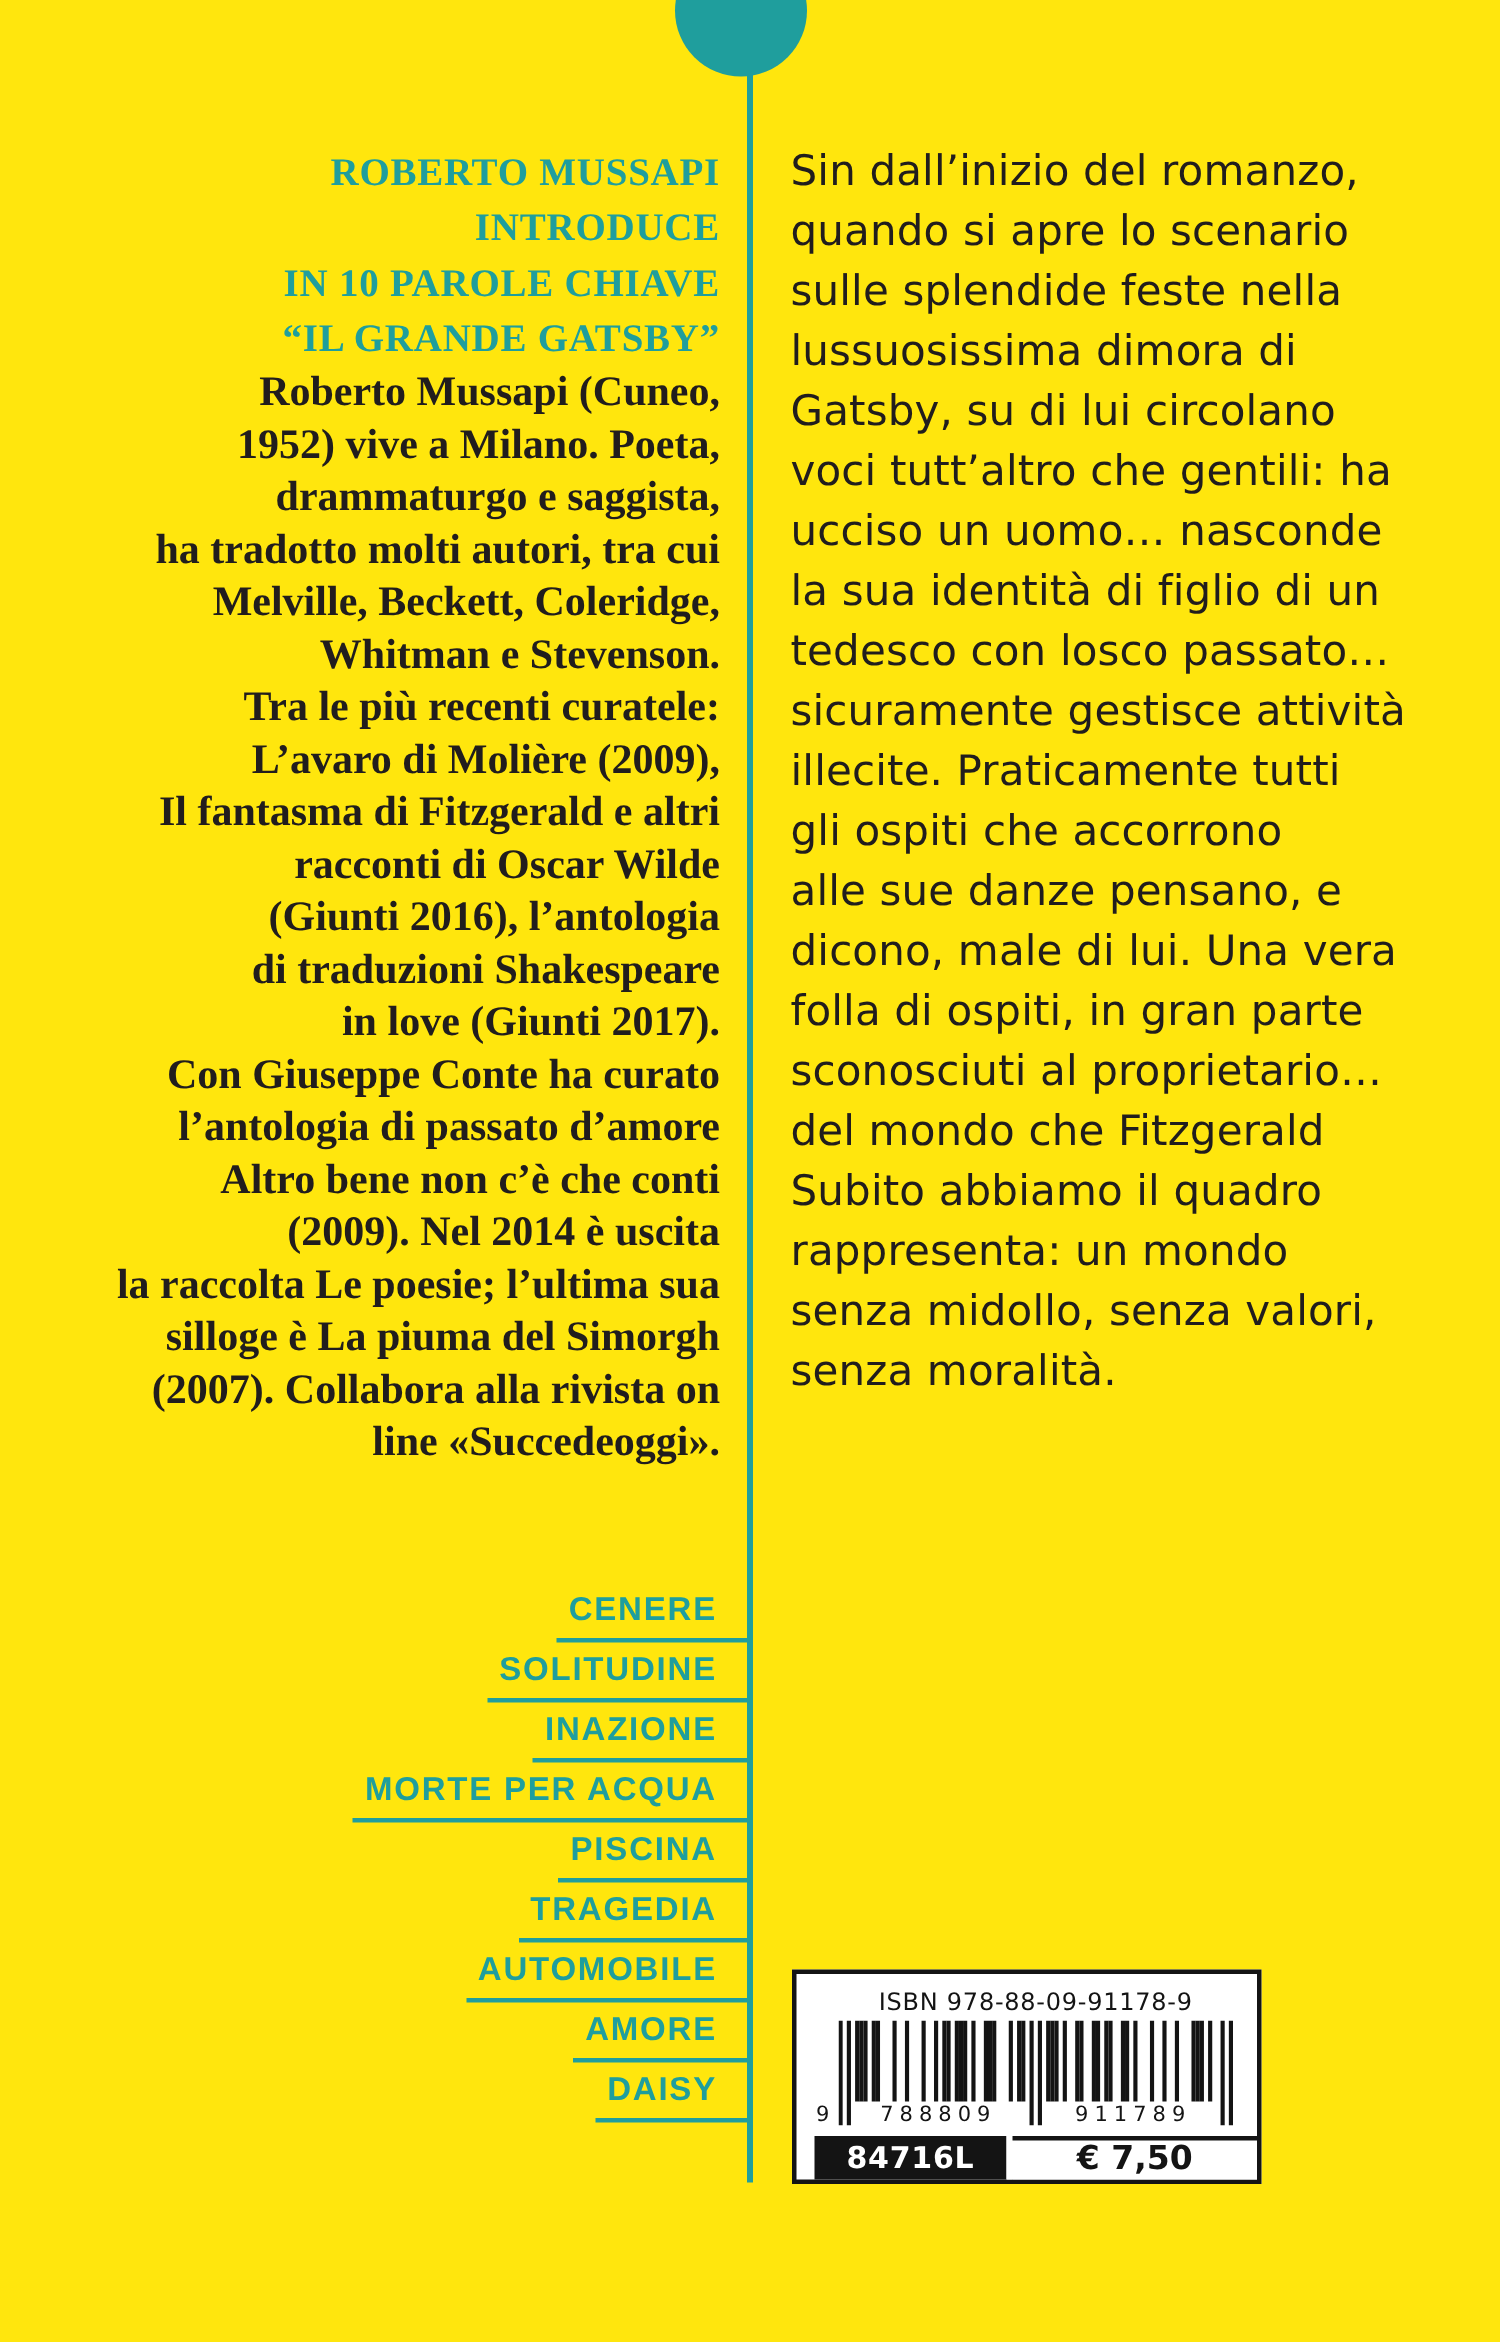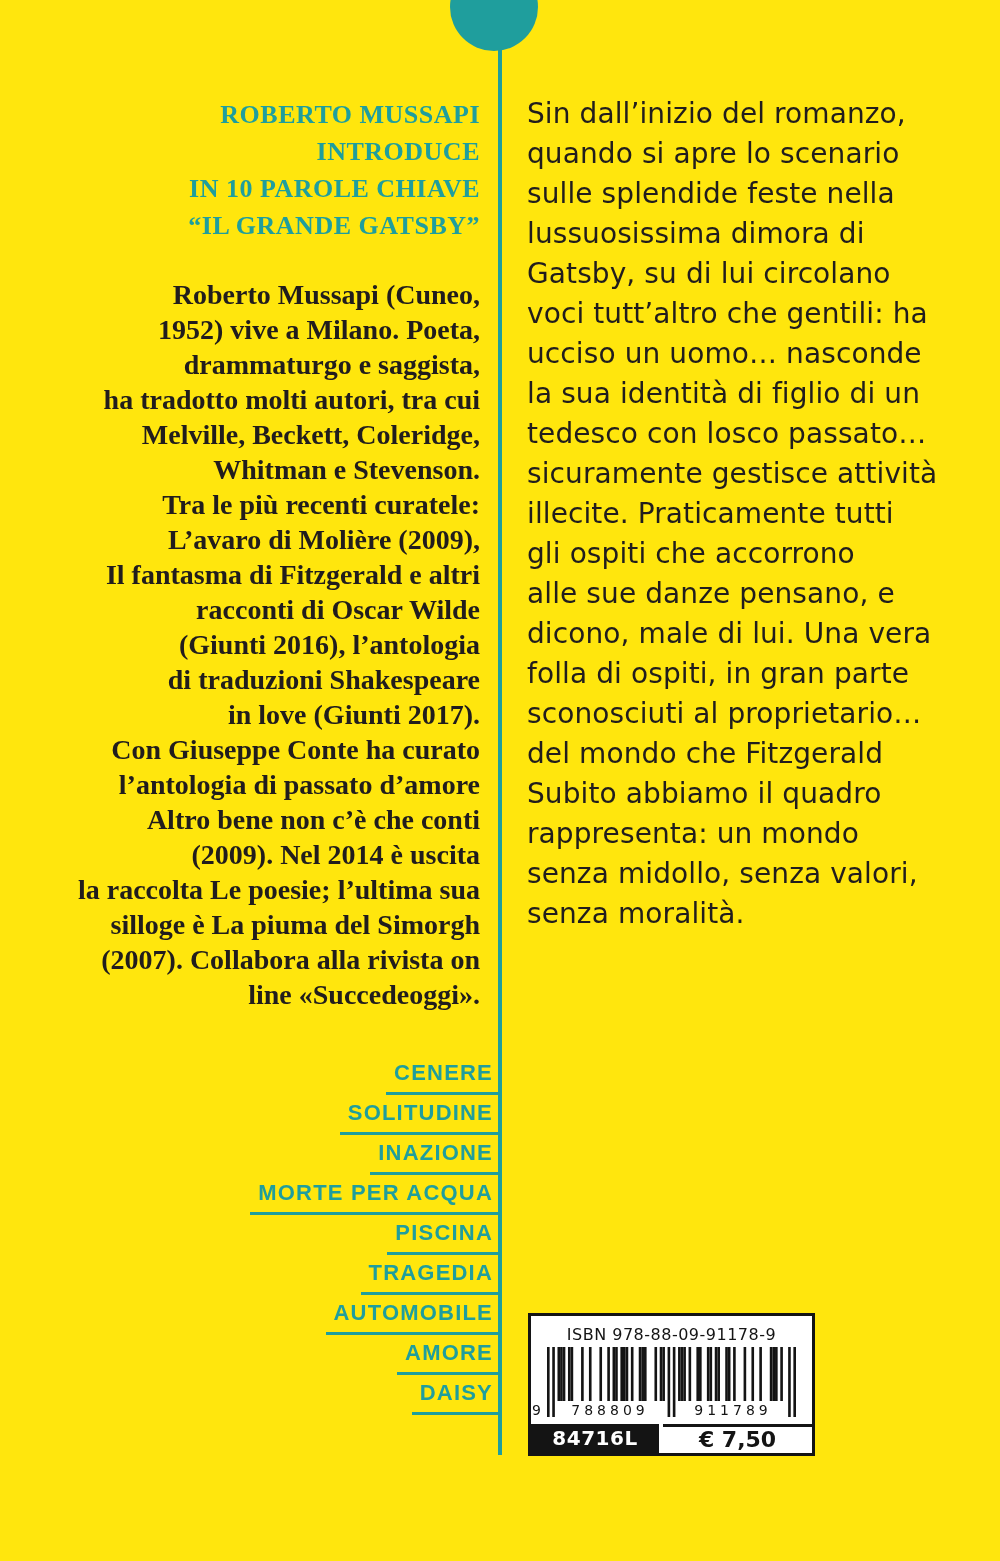--- a/index.html
+++ b/index.html
@@ -26,21 +26,20 @@
     background:var(--accent);
   }
   
   .col-left{
     position:absolute; left:40px; top:96px; width:440px; text-align:right;
   }
   .heading{
     font-family:"Liberation Serif",serif;
     font-weight:700; color:var(--accent);
     font-size:26px; line-height:37px; letter-spacing:0.5px;
-    margin-bottom:33px;
   }
   .heading div{white-space:nowrap;}
   .bio{
     font-family:"Liberation Serif",serif;
     font-weight:700; color:var(--text-dark);
     font-size:28px; line-height:35px;
   }
   .bio div{white-space:nowrap;}
   .bio .it{}
   
@@ -56,30 +55,30 @@
   
   .keywords{
     position:absolute; top:1061px; right:502px; text-align:right;
   }
   .kw-row{display:block;}
   .kw{
     display:inline-block;
     font-family:"Liberation Sans","DejaVu Sans",sans-serif;
     font-weight:700; color:var(--accent);
     font-size:22px; line-height:24px; letter-spacing:1.2px;
-    padding:0 5px 7px 8px;
+    padding:0 20px 7px 8px;
     border-bottom:3px solid var(--accent);
     margin-bottom:6px;
     white-space:nowrap;
   }
   
   .barcode-panel{
-    position:absolute; left:528px; top:1313px; width:287px; height:143px;
+    position:absolute; left:528px; top:1313px; width:313px; height:143px;
     background:#ffffff; border:3px solid var(--barcode-black);
-    display:flex; flex-direction:column;
+    display:flex; flex-direction:column;padding-left:12px;
   }
   .isbn-label{
     margin-top:9px; text-align:center;
     font-size:16px; letter-spacing:0.5px; color:var(--barcode-black);
     font-family:"DejaVu Sans",sans-serif;
   }
   .bars{
     position:relative; height:70px; margin:3px 16px 0;
   }
   .bars svg{position:absolute; left:0; top:0; width:100%; height:100%;}

